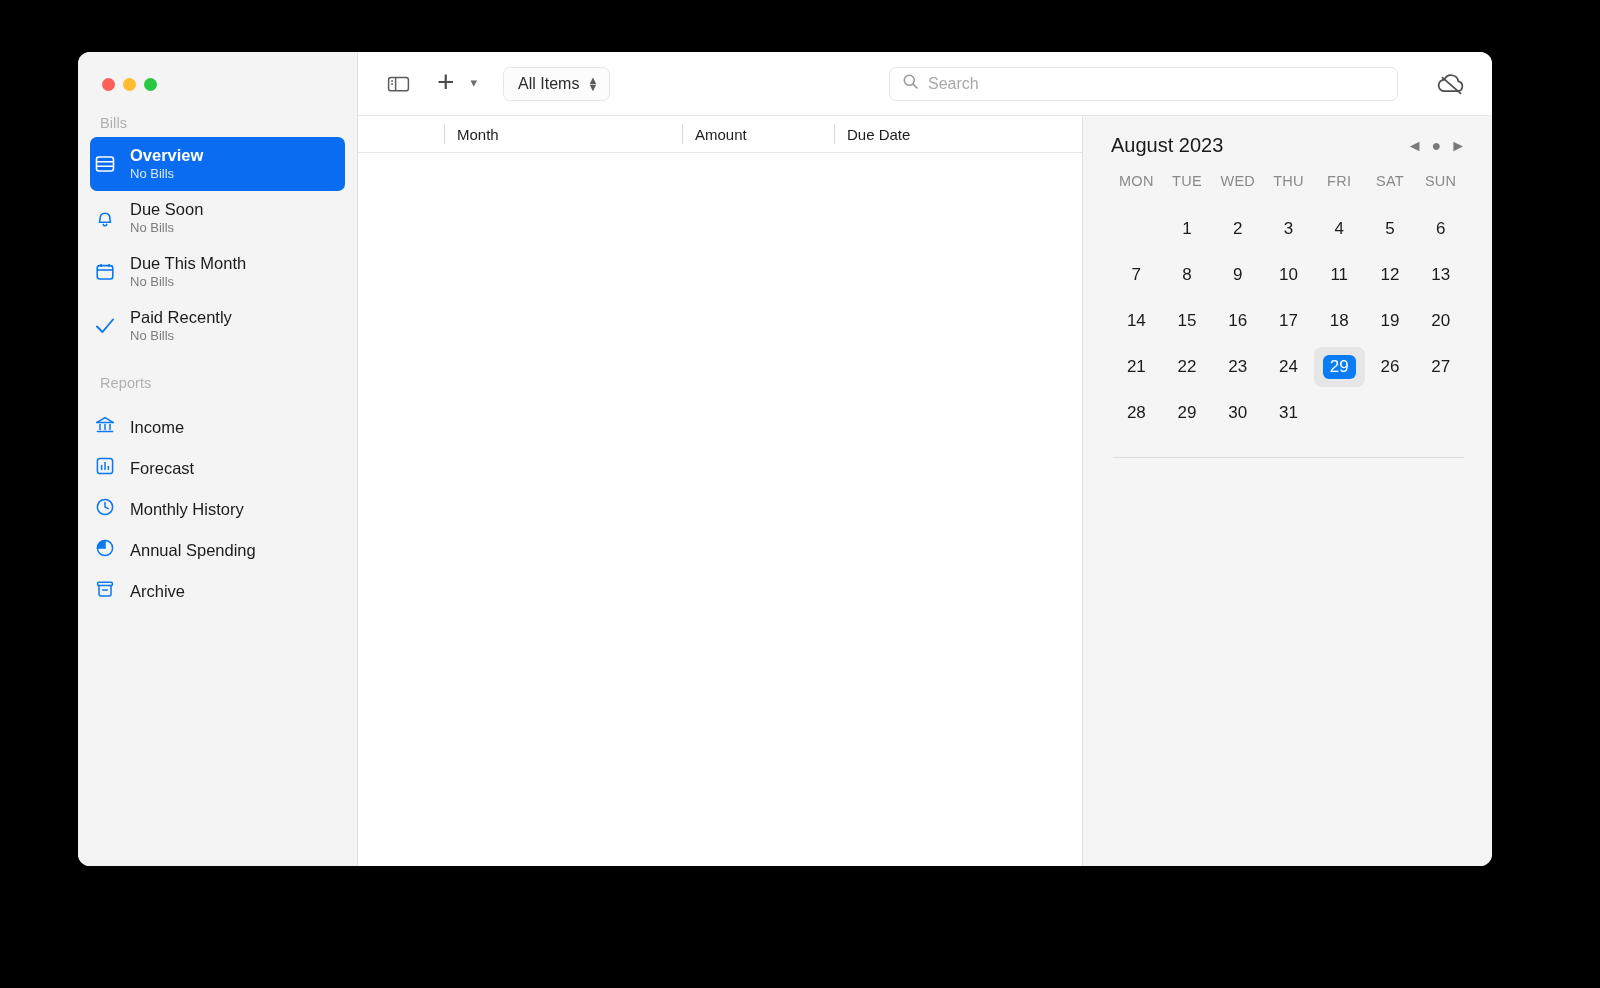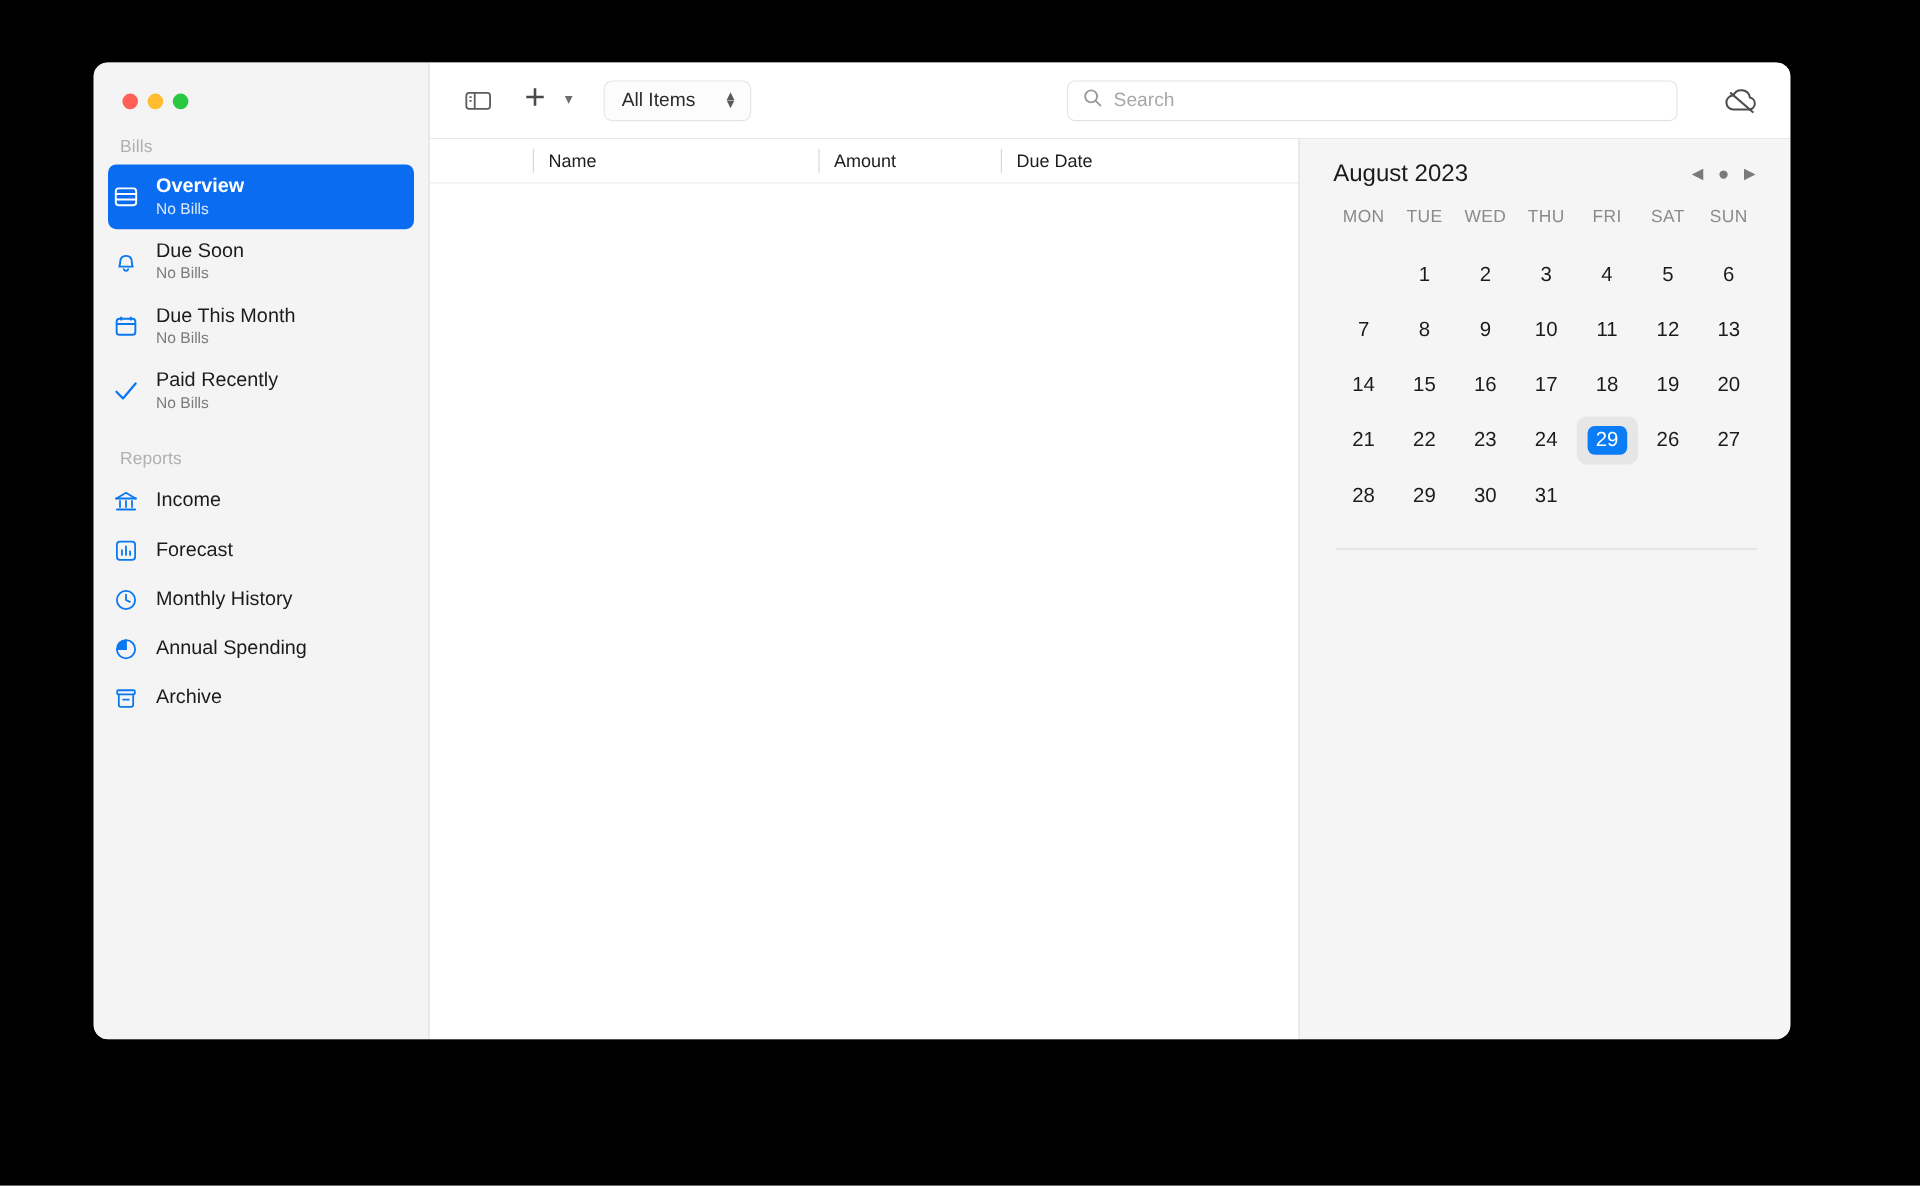--- a/index.html
+++ b/index.html
@@ -82,21 +82,21 @@
   }
   .nav-sub {
     font-size: 13px;
     color: #7c7c7c;
     line-height: 1.3;
     margin-top: 1px;
   }
   .nav-item.selected .nav-title { color: #ffffff; font-weight: 600; }
   .nav-item.selected .nav-sub { color: #dce9fb; }
 
-  .nav-item.simple { height: 41px; }
+  .nav-item.simple { height: 41px; align-items: flex-end; }
   .nav-item.simple .nav-title { font-size: 16.5px; }
 
   
   .content {
     flex: 1;
     display: flex;
     flex-direction: column;
     min-width: 0;
   }
 
@@ -130,21 +130,21 @@
     padding-bottom: 2px;
   }
   .popup-btn {
     margin-left: 12px;
     height: 34px;
     border: 1px solid #e6e6e6;
     border-radius: 7px;
     background: #fcfcfc;
     display: flex;
     align-items: center;
-    gap: 24px;
+    gap: 8px;
     padding: 0 11px 0 14px;
     font-size: 16px;
     color: #2b2b2b;
   }
   .stepper {
     display: flex;
     flex-direction: column;
     line-height: 7px;
     font-size: 11px;
     color: #5a5a5a;
@@ -457,21 +457,21 @@
           <line x1="8.4" y1="7.6" x2="26.6" y2="23.4"></line>
         </svg>
       </span>
     </div>
 
     <div class="lower">
 
       <div class="list-pane">
         <div class="list-header">
           <div class="col-spacer"></div>
-          <div class="col col-name">Name</div>
+          <div class="col col-name">Month</div>
           <div class="col col-amount">Amount</div>
           <div class="col col-due">Due Date</div>
         </div>
         <div class="list-body"></div>
       </div>
 
       <div class="calendar-pane">
         <div class="cal-head">
           <div class="cal-title">August 2023</div>
           <div class="cal-nav">

